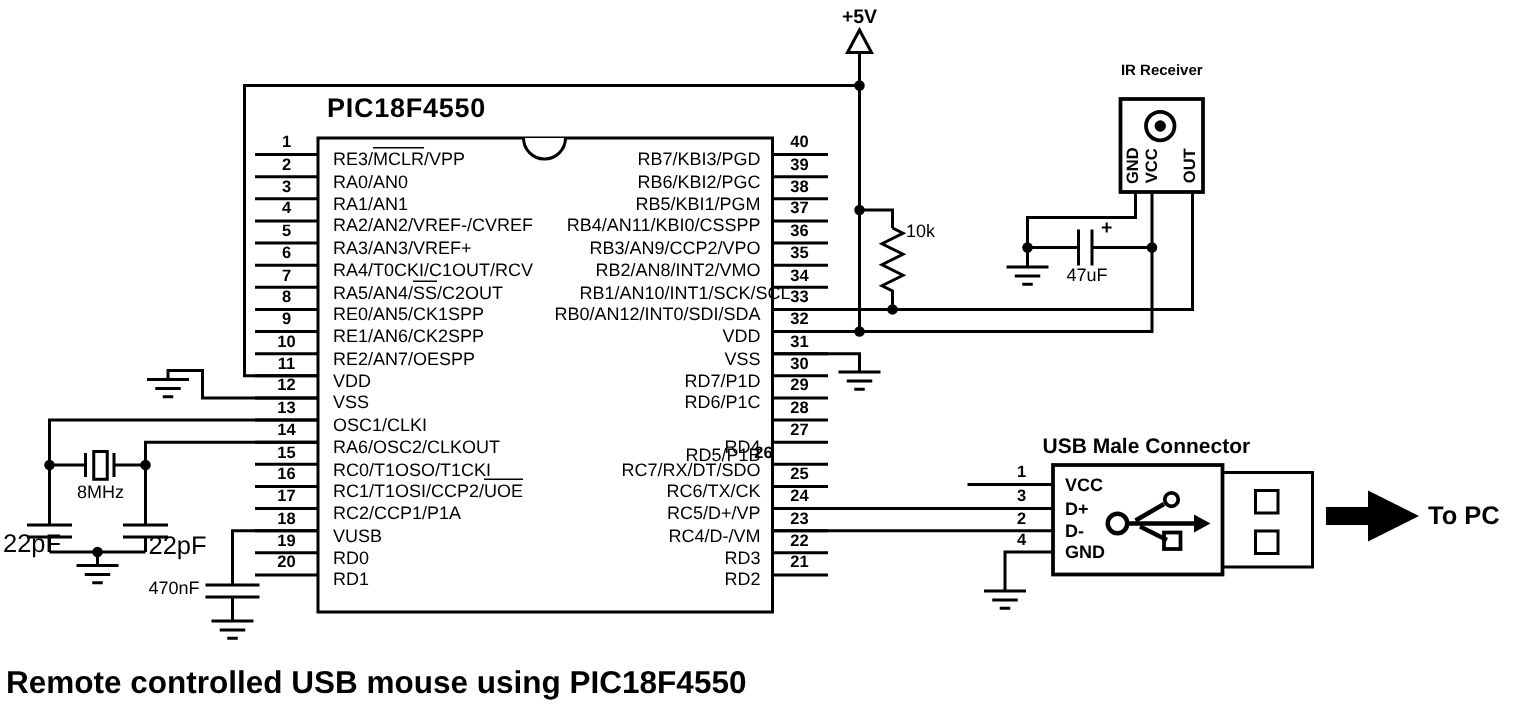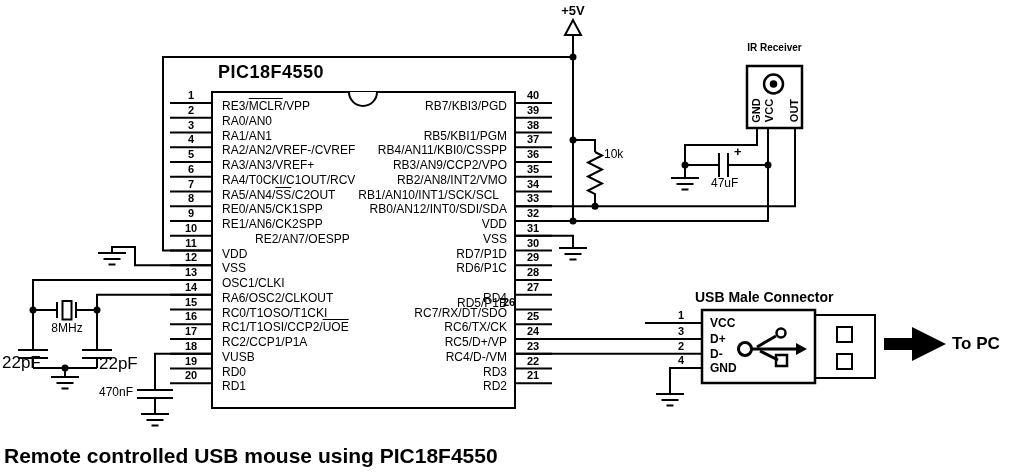--- a/index.html
+++ b/index.html
@@ -229,21 +229,21 @@
     <div class="lbl plab" style="left: 222px; top: 158px;">RA3/AN3/VREF+</div>
     <div class="lbl num" style="left: 178px; top: 162.75px; width: 26px;">6</div>
     <div class="lbl plab" style="left: 222px; top: 172.75px;">RA4/T0CKI/C1OUT/RCV</div>
     <div class="lbl num" style="left: 178px; top: 177.5px; width: 26px;">7</div>
     <div class="lbl plab" style="left: 222px; top: 187.5px;"><span>RA5/AN4/</span><span class="ov">SS</span><span>/C2OUT</span></div>
     <div class="lbl num" style="left: 178px; top: 192.25px; width: 26px;">8</div>
     <div class="lbl plab" style="left: 222px; top: 202.25px;">RE0/AN5/CK1SPP</div>
     <div class="lbl num" style="left: 178px; top: 207px; width: 26px;">9</div>
     <div class="lbl plab" style="left: 222px; top: 217px;">RE1/AN6/CK2SPP</div>
     <div class="lbl num" style="left: 178px; top: 221.75px; width: 26px;">10</div>
-    <div class="lbl plab" style="left: 222px; top: 231.75px; margin-left: 33px;">RE2/AN7/OESPP</div>
+    <div class="lbl plab" style="left: 222px; top: 231.75px;">RE2/AN7/OESPP</div>
     <div class="lbl num" style="left: 178px; top: 236.5px; width: 26px;">11</div>
     <div class="lbl plab" style="left: 222px; top: 246.5px;">VDD</div>
     <div class="lbl num" style="left: 178px; top: 251.25px; width: 26px;">12</div>
     <div class="lbl plab" style="left: 222px; top: 261.25px;">VSS</div>
     <div class="lbl num" style="left: 178px; top: 266px; width: 26px;">13</div>
     <div class="lbl plab" style="left: 222px; top: 276px;">OSC1/CLKI</div>
     <div class="lbl num" style="left: 178px; top: 280.75px; width: 26px;">14</div>
     <div class="lbl plab" style="left: 222px; top: 290.75px;">RA6/OSC2/CLKOUT</div>
     <div class="lbl num" style="left: 178px; top: 295.5px; width: 26px;">15</div>
     <div class="lbl plab" style="left: 222px; top: 305.5px;">RC0/T1OSO/T1CKI</div>
@@ -253,30 +253,31 @@
     <div class="lbl plab" style="left: 222px; top: 335px;">RC2/CCP1/P1A</div>
     <div class="lbl num" style="left: 178px; top: 339.75px; width: 26px;">18</div>
     <div class="lbl plab" style="left: 222px; top: 349.75px;">VUSB</div>
     <div class="lbl num" style="left: 178px; top: 354.5px; width: 26px;">19</div>
     <div class="lbl plab" style="left: 222px; top: 364.5px;">RD0</div>
     <div class="lbl num" style="left: 178px; top: 369.25px; width: 26px;">20</div>
     <div class="lbl plab" style="left: 222px; top: 379.25px;">RD1</div>
     <div class="lbl num" style="left: 520px; top: 89px; width: 26px;">40</div>
     <div class="lbl plab r" style="left: 342px; top: 99px; width: 165px;">RB7/KBI3/PGD</div>
     <div class="lbl num" style="left: 520px; top: 103.75px; width: 26px;">39</div>
+    <div class="lbl plab r" style="left: 342px; top: 113.75px; width: 165px;">RB6/KBI2/PGC</div>
     <div class="lbl num" style="left: 520px; top: 118.5px; width: 26px;">38</div>
     <div class="lbl plab r" style="left: 342px; top: 128.5px; width: 165px;">RB5/KBI1/PGM</div>
     <div class="lbl num" style="left: 520px; top: 133.25px; width: 26px;">37</div>
     <div class="lbl plab r" style="left: 342px; top: 143.25px; width: 165px;">RB4/AN11/KBI0/CSSPP</div>
     <div class="lbl num" style="left: 520px; top: 148px; width: 26px;">36</div>
     <div class="lbl plab r" style="left: 342px; top: 158px; width: 165px;">RB3/AN9/CCP2/VPO</div>
     <div class="lbl num" style="left: 520px; top: 162.75px; width: 26px;">35</div>
     <div class="lbl plab r" style="left: 342px; top: 172.75px; width: 165px;">RB2/AN8/INT2/VMO</div>
     <div class="lbl num" style="left: 520px; top: 177.5px; width: 26px;">34</div>
-    <div class="lbl plab r" style="left: 334px; top: 187.5px; width: 165px; text-align: right;">RB1/AN10/INT1/SCK/SCL</div>
+    <div class="lbl plab r" style="left: 362px; top: 187.5px; width: 165px; text-align: right;">RB1/AN10/INT1/SCK/SCL</div>
     <div class="lbl num" style="left: 520px; top: 192.25px; width: 26px;">33</div>
     <div class="lbl plab r" style="left: 342px; top: 202.25px; width: 165px;">RB0/AN12/INT0/SDI/SDA</div>
     <div class="lbl num" style="left: 520px; top: 207px; width: 26px;">32</div>
     <div class="lbl plab r" style="left: 342px; top: 217px; width: 165px;">VDD</div>
     <div class="lbl num" style="left: 520px; top: 221.75px; width: 26px;">31</div>
     <div class="lbl plab r" style="left: 342px; top: 231.75px; width: 165px;">VSS</div>
     <div class="lbl num" style="left: 520px; top: 236.5px; width: 26px;">30</div>
     <div class="lbl plab r" style="left: 342px; top: 246.5px; width: 165px;">RD7/P1D</div>
     <div class="lbl num" style="left: 520px; top: 251.25px; width: 26px;">29</div>
     <div class="lbl plab r" style="left: 342px; top: 261.25px; width: 165px;">RD6/P1C</div>

